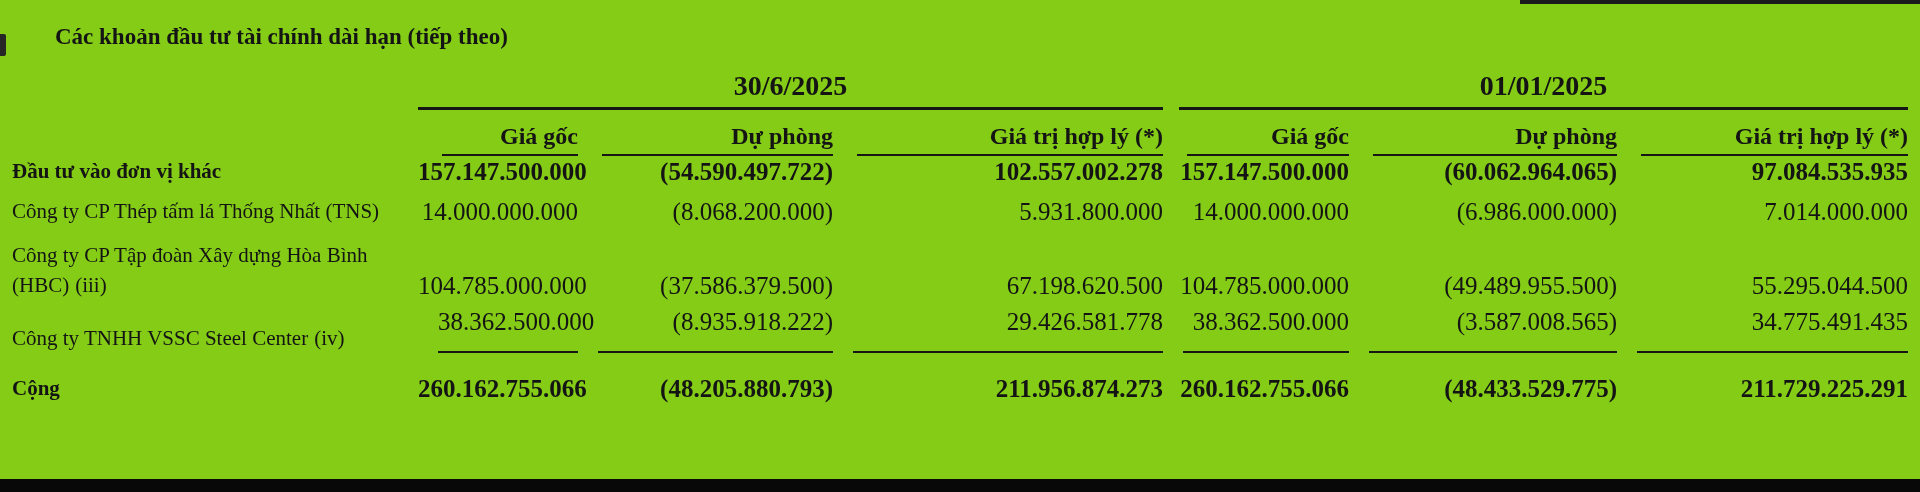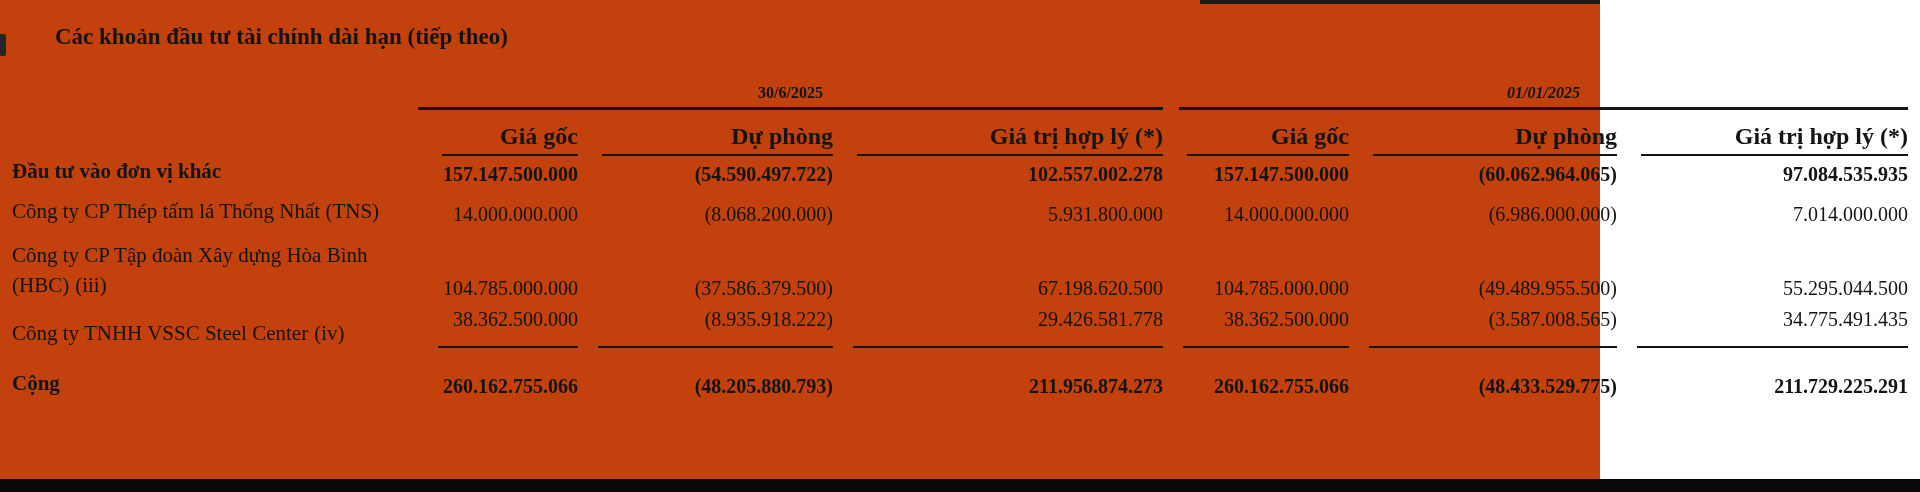--- a/index.html
+++ b/index.html
@@ -4,23 +4,23 @@
 <style>
   * { margin: 0; padding: 0; box-sizing: border-box; }
   html, body { width: 1920px; height: 492px; overflow: hidden; }
   body {
     font-family: "Liberation Serif", "DejaVu Serif", serif;
     background: #ffffff;
     color: #141414;
   }
   .page {
     position: relative;
-    width: 1600px;
+    width: 1920px;
     height: 492px;
-    background: #c2410c;
+    background: #84cc16;
   }
 
   
   .top-right-line {
     position: absolute;
     top: 0; right: 0;
     width: 400px; height: 4px;
     background: #1b1b1b;
   }
   .bottom-bar {
@@ -60,44 +60,44 @@
   col.c-g2a { width: 186px; }
   col.c-g2b { width: 268px; }
   col.c-g2c { width: 291px; }
 
   th, td { vertical-align: bottom; }
 
   tr.period-row { height: 44px; }
   .period-inner {
     text-align: center;
     font-weight: bold;
-    font-size: 16px;
+    font-size: 28px;
     padding-bottom: 5px;
     border-bottom: 3px solid #161616;
   }
-  th.g2 .period-inner { margin-left: 16px; font-style: italic; }
+  th.g2 .period-inner { margin-left: 16px; }
 
   tr.cols-row { height: 46px; }
   .colhead {
     text-align: right;
     font-weight: bold;
     font-size: 24px;
     white-space: nowrap;
     margin-left: 24px;
     padding-bottom: 4px;
     border-bottom: 2px solid #161616;
   }
 
   tbody td { padding-bottom: 8px; }
   td.label {
     font-size: 21px;
     padding-right: 14px;
     line-height: 1.45;
   }
-  td.num { font-size: 20px; }
+  td.num { font-size: 25px; }
   .cellv {
     text-align: right;
     white-space: nowrap;
   }
   tr.bold td, tr.bold .cellv { font-weight: bold; }
   tr.italic td.label { font-weight: bold; font-style: italic; }
   .ref { margin-left: 6px; font-weight: normal; }
 
   tr.r0 { height: 36px; }
   tr.r1 { height: 36px; }

